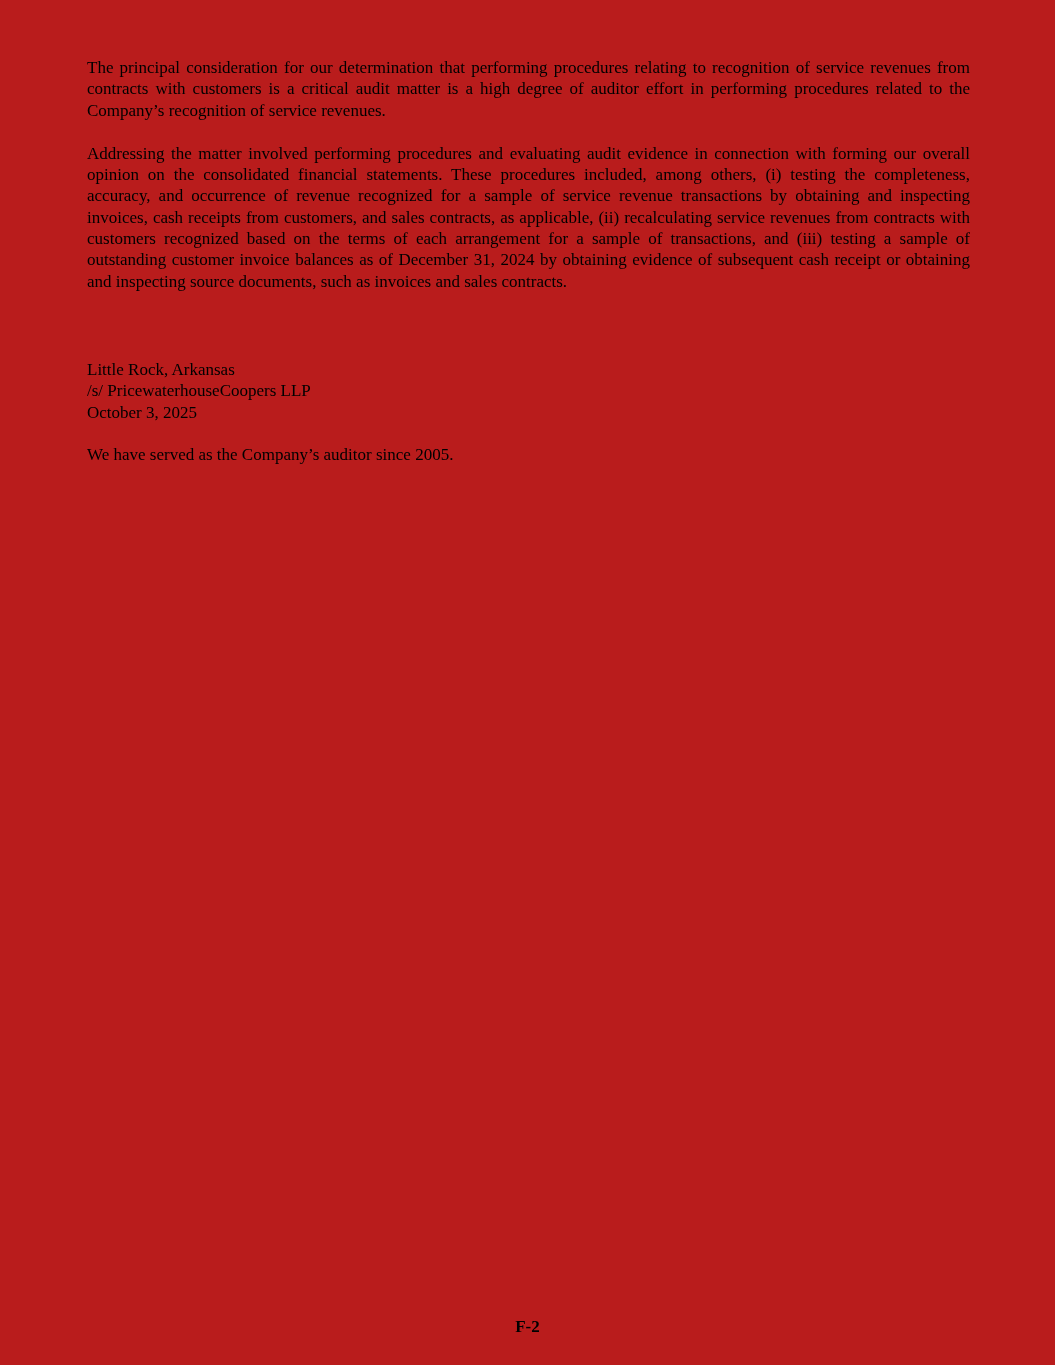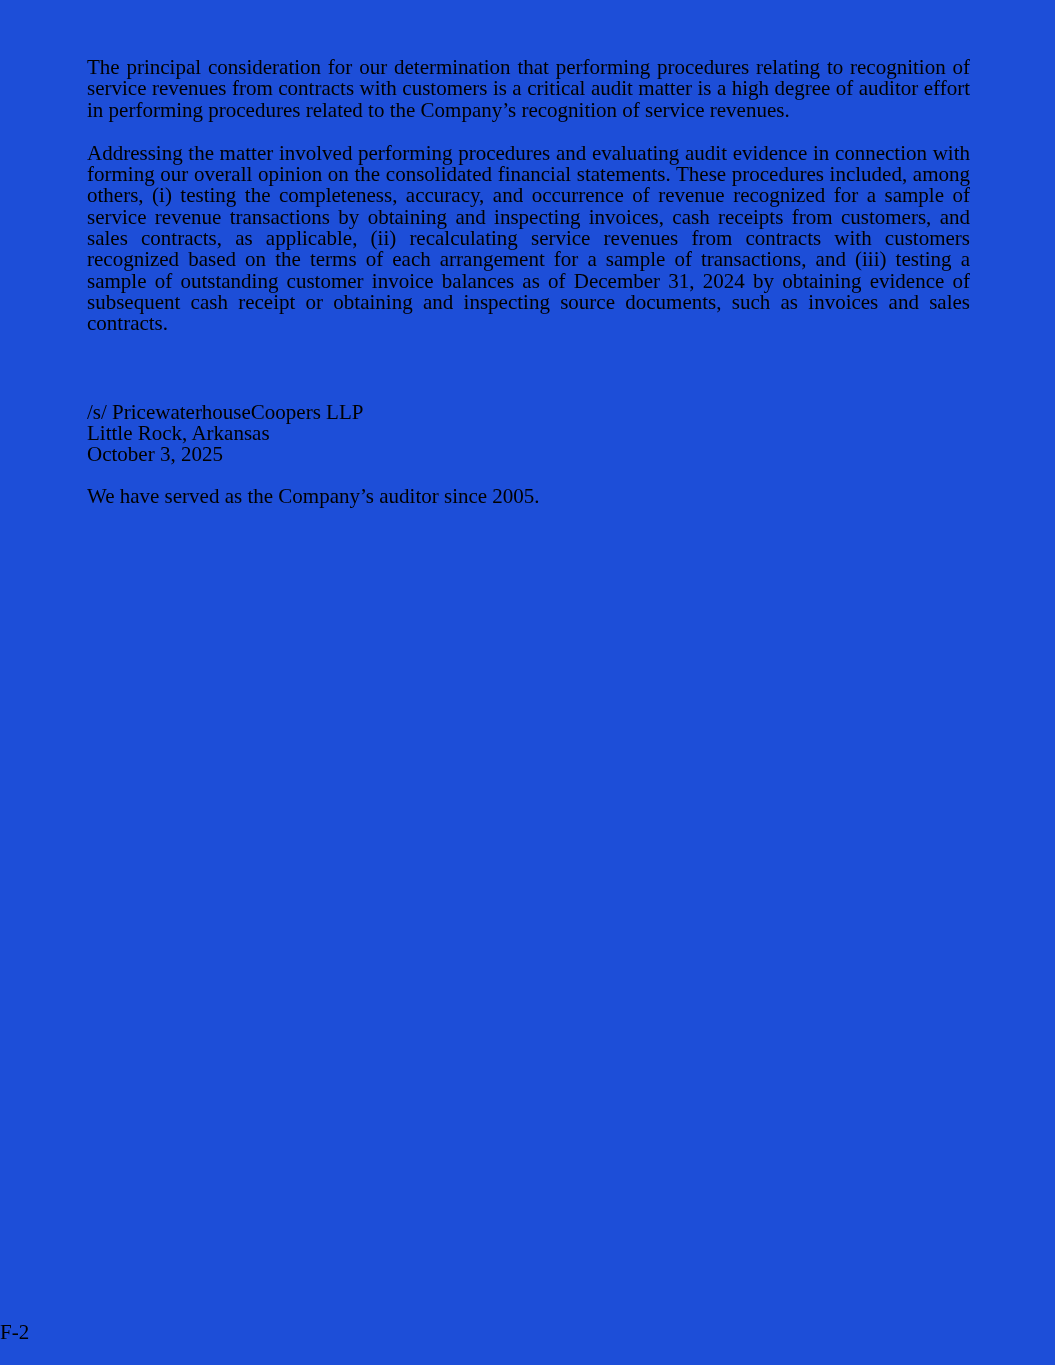--- a/index.html
+++ b/index.html
@@ -4,24 +4,24 @@
 <style>
   html, body {
     margin: 0;
     padding: 0;
     background: #ffffff;
   }
   .page {
     position: relative;
     width: 1055px;
     height: 1365px;
-    background: #1d4ed8;
+    background: #b91c1c;
     color: #000000;
     font-family: "Liberation Serif", "DejaVu Serif", serif;
-    font-size: 21px;
+    font-size: 17px;
     line-height: 21.3px;
     box-sizing: border-box;
     overflow: hidden;
   }
   .content {
     padding: 57px 85px 0 87px;
   }
   .para {
     margin: 0 0 22px 0;
     text-align: justify;
@@ -31,32 +31,34 @@
   }
   .sig-line {
     margin: 0;
   }
   .tenure {
     margin: 21px 0 0 0;
   }
   .footer {
     position: absolute;
     left: 0;
-    bottom: 22px;
+    bottom: 28px;
     width: 100%;
+    text-align: center;
+    font-weight: bold;
   }
 </style>
 </head>
 <body>
 
 <div class="page">
   <div class="content">
     <p class="para">The principal consideration for our determination that performing procedures relating to recognition of service revenues from contracts with customers is a critical audit matter is a high degree of auditor effort in performing procedures related to the Company’s recognition of service revenues.</p>
     <p class="para">Addressing the matter involved performing procedures and evaluating audit evidence in connection with forming our overall opinion on the consolidated financial statements. These procedures included, among others, (i) testing the completeness, accuracy, and occurrence of revenue recognized for a sample of service revenue transactions by obtaining and inspecting invoices, cash receipts from customers, and sales contracts, as applicable, (ii) recalculating service revenues from contracts with customers recognized based on the terms of each arrangement for a sample of transactions, and (iii) testing a sample of outstanding customer invoice balances as of December 31, 2024 by obtaining evidence of subsequent cash receipt or obtaining and inspecting source documents, such as invoices and sales contracts.</p>
     <div class="sig-block">
+      <p class="sig-line">Little Rock, Arkansas</p>
       <p class="sig-line">/s/ PricewaterhouseCoopers LLP</p>
-      <p class="sig-line">Little Rock, Arkansas</p>
       <p class="sig-line">October 3, 2025</p>
     </div>
     <p class="tenure">We have served as the Company’s auditor since 2005.</p>
   </div>
   <div class="footer">F-2</div>
 </div>
 
 </body></html>

